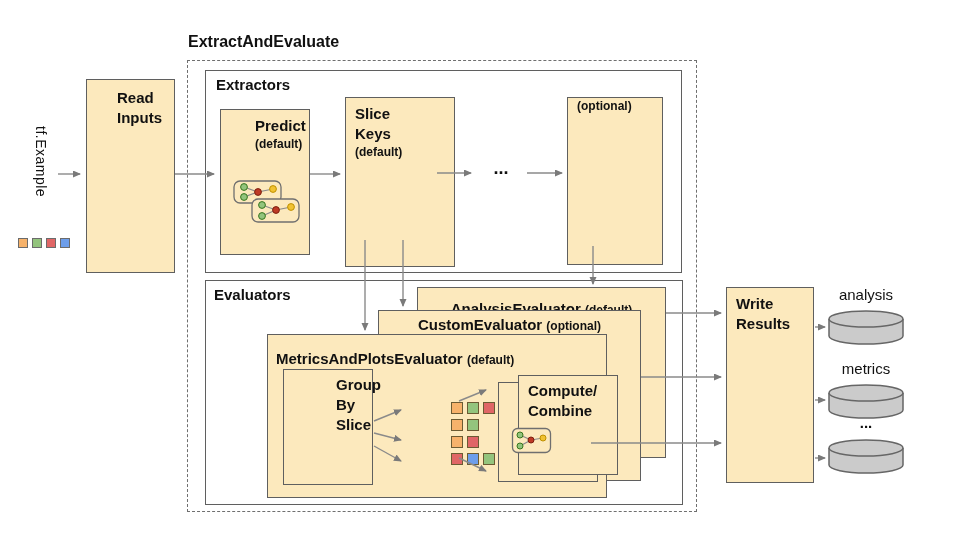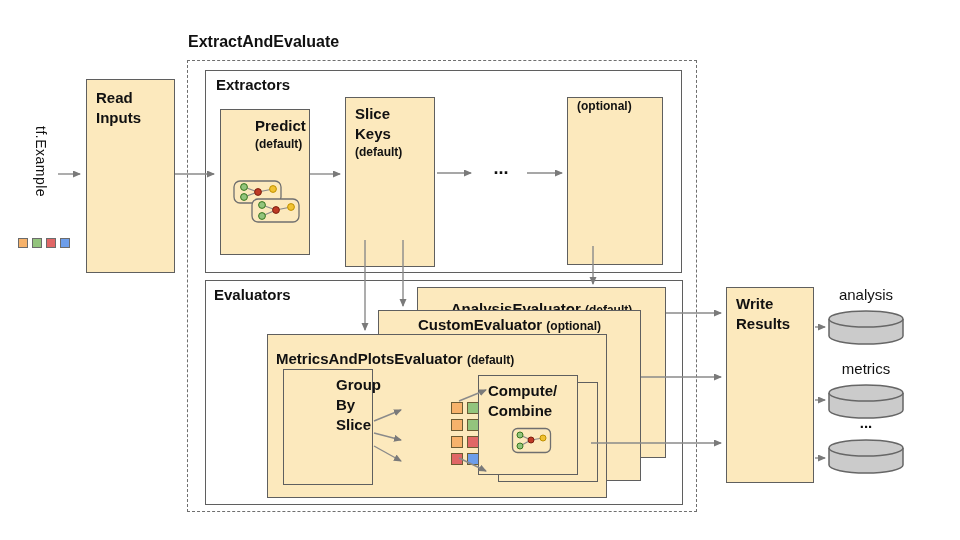--- a/index.html
+++ b/index.html
@@ -34,21 +34,21 @@
 <body>
 
 <div id="canvas">
 
   <div class="abs diagram-title" style="left:188px; top:33px;">ExtractAndEvaluate</div>
 
   <div class="abs vtext" style="left:33px; top:126px; height:96px;">tf.Example</div>
 
   <div class="abs" style="left:18px; top:234px;"><span class="in-sq" style="background: rgb(246, 178, 107);"></span><span class="in-sq" style="background: rgb(147, 196, 125);"></span><span class="in-sq" style="background: rgb(224, 102, 102);"></span><span class="in-sq" style="background: rgb(109, 158, 235);"></span></div>
 
-  <div class="box tan" style="left:86px; top:79px; width:89px; height:194px;">
+  <div class="box tan" style="left:86px; top:79px; width:89px; height:194px;padding-left:21px;">
     <div class="lbl-bold" style="margin:8px 0 0 9px;">Read
 Inputs</div>
   </div>
 
   <div class="box dashed" style="left:187px; top:60px; width:510px; height:452px;"></div>
 
   <div class="box plain" style="left:205px; top:70px; width:477px; height:203px;">
     <div class="section-title" style="margin:5px 0 0 10px;">Extractors</div>
   </div>
 
@@ -69,21 +69,21 @@
     <rect x="21" y="22" width="47" height="23" rx="6" fill="#fce9bd" stroke="#6f6f6f" stroke-width="1.3"></rect>
     <line x1="31" y1="28" x2="45" y2="33" stroke="#8a8a8a" stroke-width="1.2"></line>
     <line x1="31" y1="39" x2="45" y2="33" stroke="#8a8a8a" stroke-width="1.2"></line>
     <line x1="45" y1="33" x2="60" y2="30" stroke="#8a8a8a" stroke-width="1.2"></line>
     <circle cx="31" cy="28" r="3.4" fill="#93C47D" stroke="#38761D" stroke-width="1"></circle>
     <circle cx="31" cy="39" r="3.4" fill="#93C47D" stroke="#38761D" stroke-width="1"></circle>
     <circle cx="45" cy="33" r="3.4" fill="#BE3A26" stroke="#7d1f0e" stroke-width="1"></circle>
     <circle cx="60" cy="30" r="3.4" fill="#F1C232" stroke="#BF9000" stroke-width="1"></circle>
   </svg>
 
-  <div class="box tan" style="left:345px; top:97px; width:90px; height:170px; z-index:2;">
+  <div class="box tan" style="left:345px; top:97px; width:110px; height:170px; z-index:2;">
     <div class="lbl-bold" style="margin:6px 0 0 9px;">Slice
 Keys</div>
     <div class="lbl-qual" style="margin:0 0 0 9px;">(default)</div>
   </div>
 
   <div class="abs" style="left:483px; top:158px; width:36px; text-align:center; font-weight:bold; font-size:18px;">...</div>
 
   <div class="box tan" style="left:567px; top:97px; width:96px; height:168px; z-index:2;">
     <div class="lbl-qual" style="margin:0 0 0 9px;">(optional)</div>
   </div>
@@ -134,21 +134,21 @@
       </div>
       <div class="sq-row">
         <span class="sq" style="background: rgb(224, 102, 102);"></span>
         <span class="sq" style="background: rgb(109, 158, 235);"></span>
         <span class="sq" style="background: rgb(147, 196, 125);"></span>
       </div>
     </div>
 
   <div class="box tan zs4" style="left:498px; top:382px; width:100px; height:100px;"></div>
 
-  <div class="box tan zs5" style="left:478px; top:375px; width:100px; height:100px;">
+  <div class="box tan zs5" style="left:518px; top:375px; width:100px; height:100px;">
     <div class="lbl-bold" style="margin:5px 0 0 9px;">Compute/
 Combine</div>
   </div>
 
   <svg class="abs" style="left:511px; top:427px; z-index:6;" width="42" height="28" viewBox="0 0 42 28">
     <rect x="1.5" y="1.5" width="38" height="24" rx="5" fill="#fce9bd" stroke="#6f6f6f" stroke-width="1.3"></rect>
     <line x1="9" y1="8" x2="20" y2="13" stroke="#8a8a8a" stroke-width="1.2"></line>
     <line x1="9" y1="19" x2="20" y2="13" stroke="#8a8a8a" stroke-width="1.2"></line>
     <line x1="20" y1="13" x2="32" y2="11" stroke="#8a8a8a" stroke-width="1.2"></line>
     <circle cx="9" cy="8" r="3" fill="#93C47D" stroke="#38761D" stroke-width="1"></circle>

